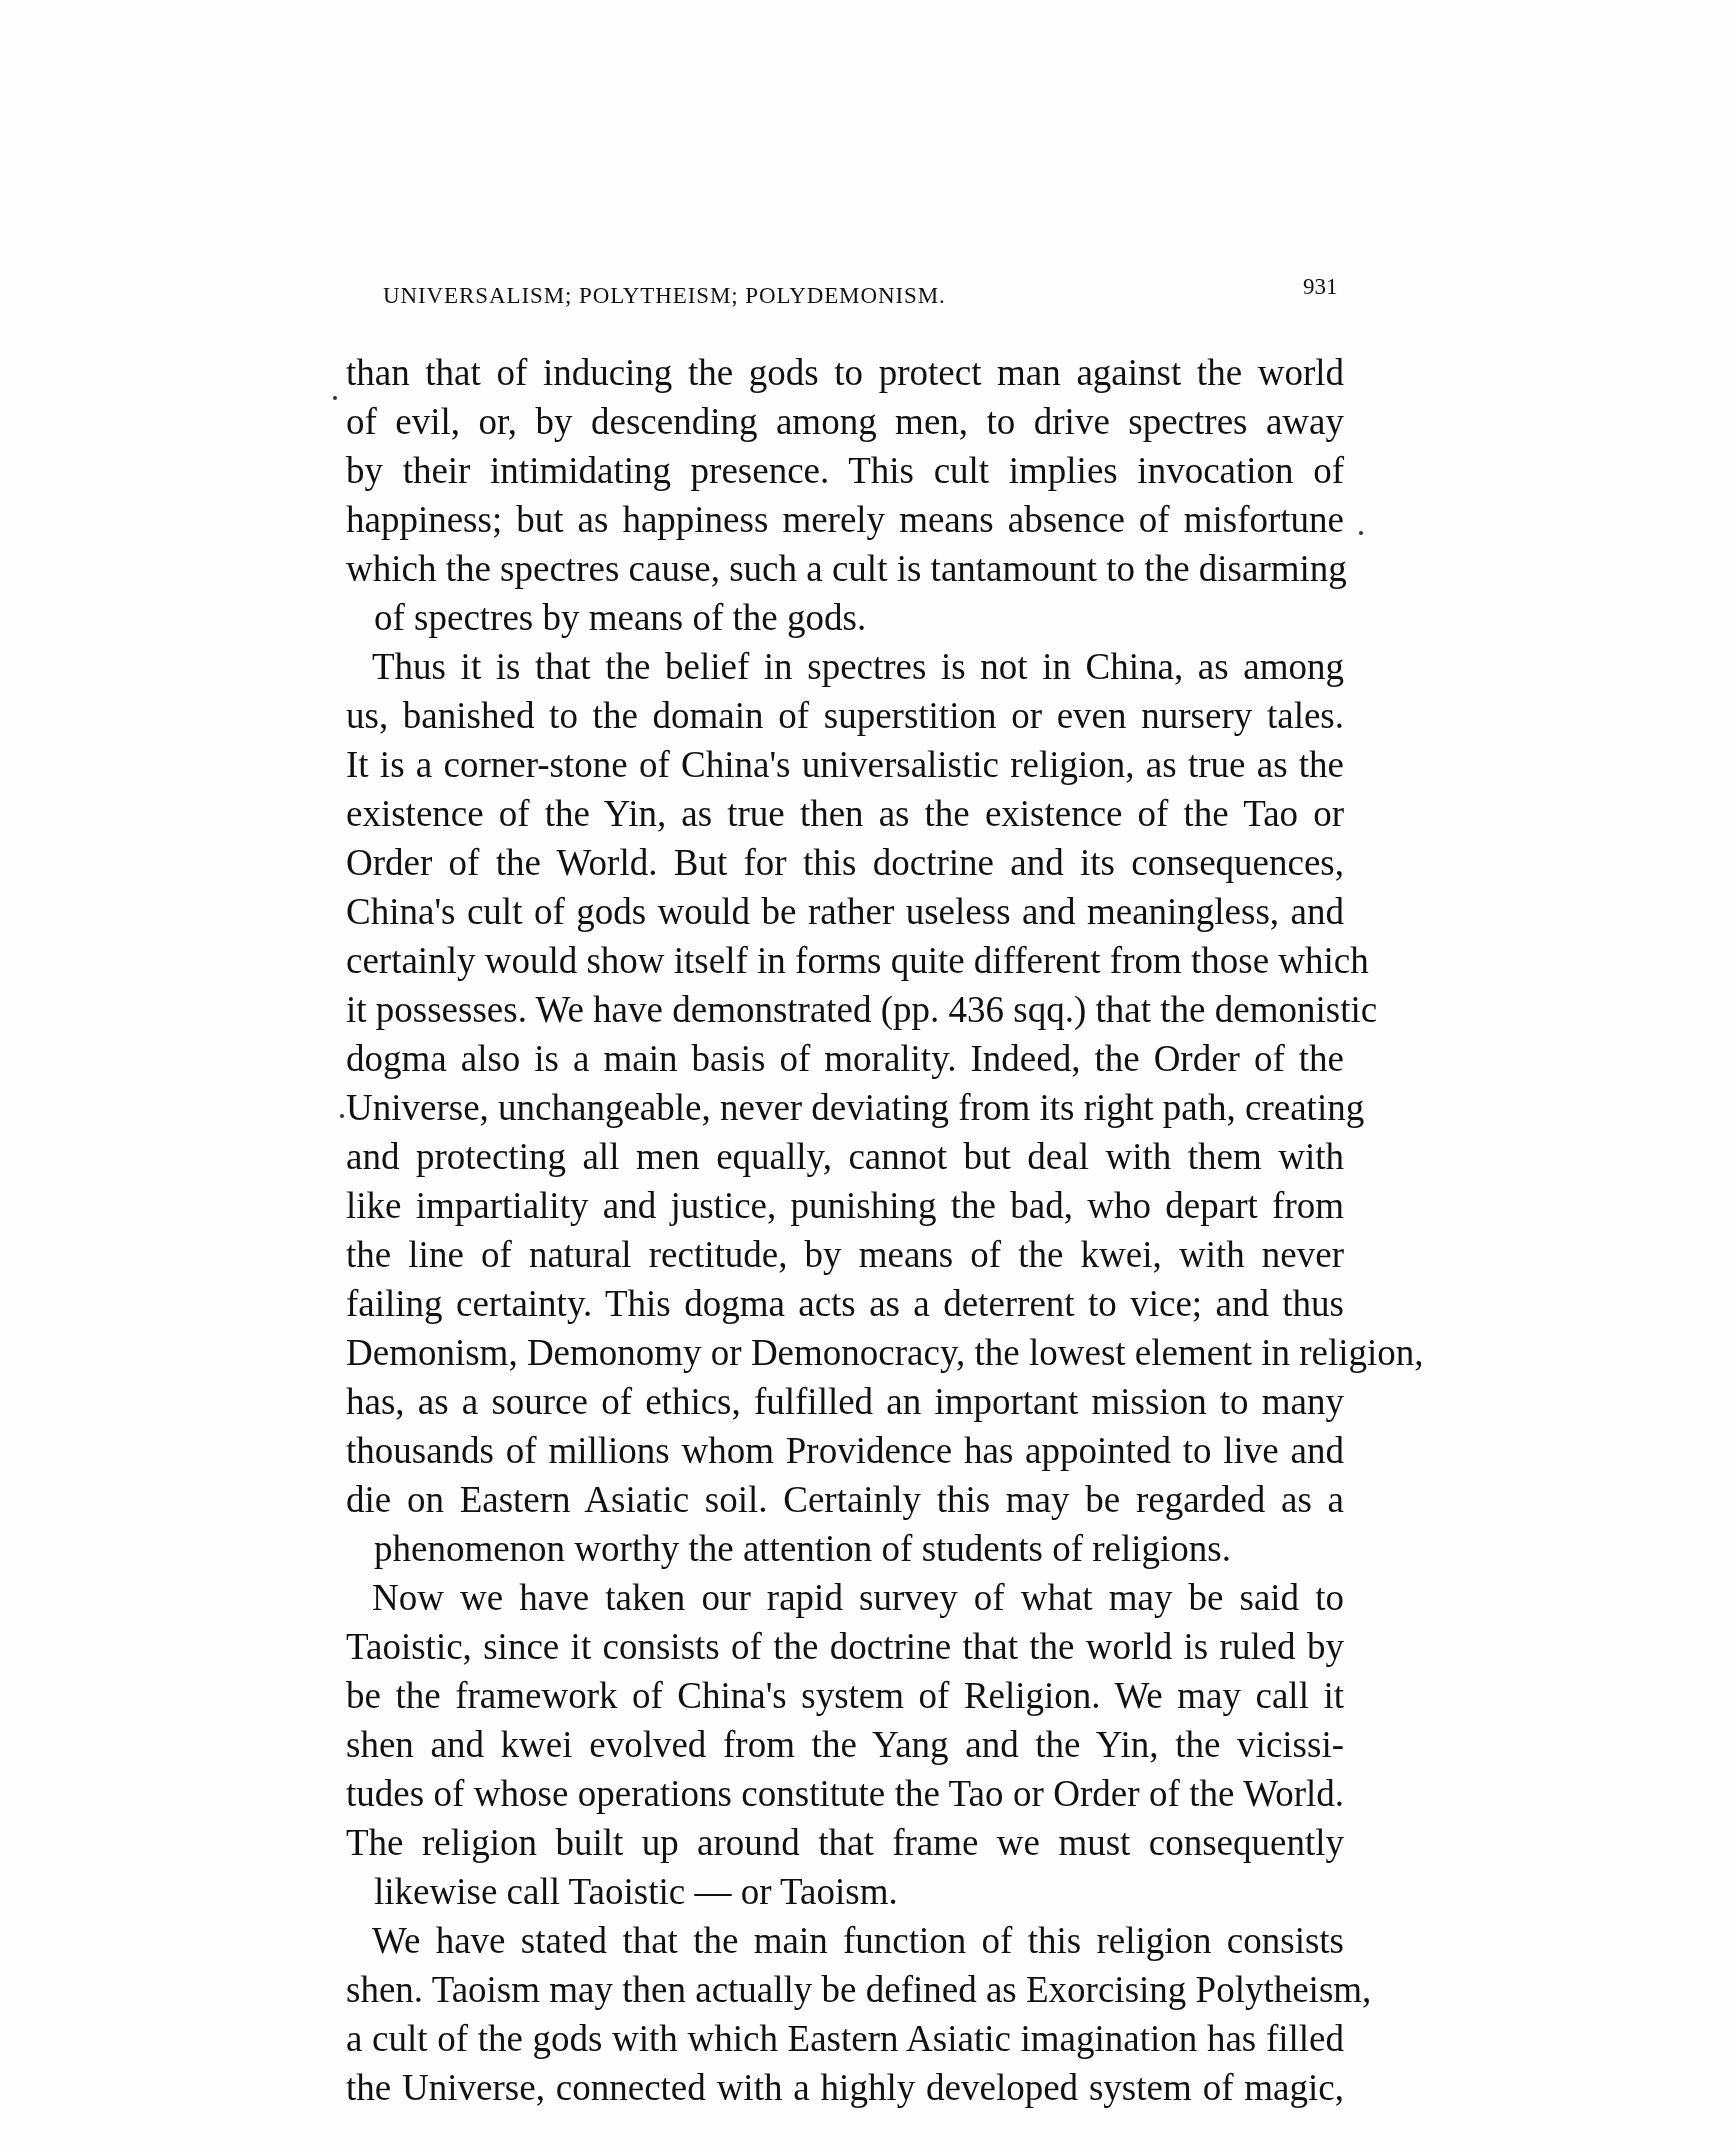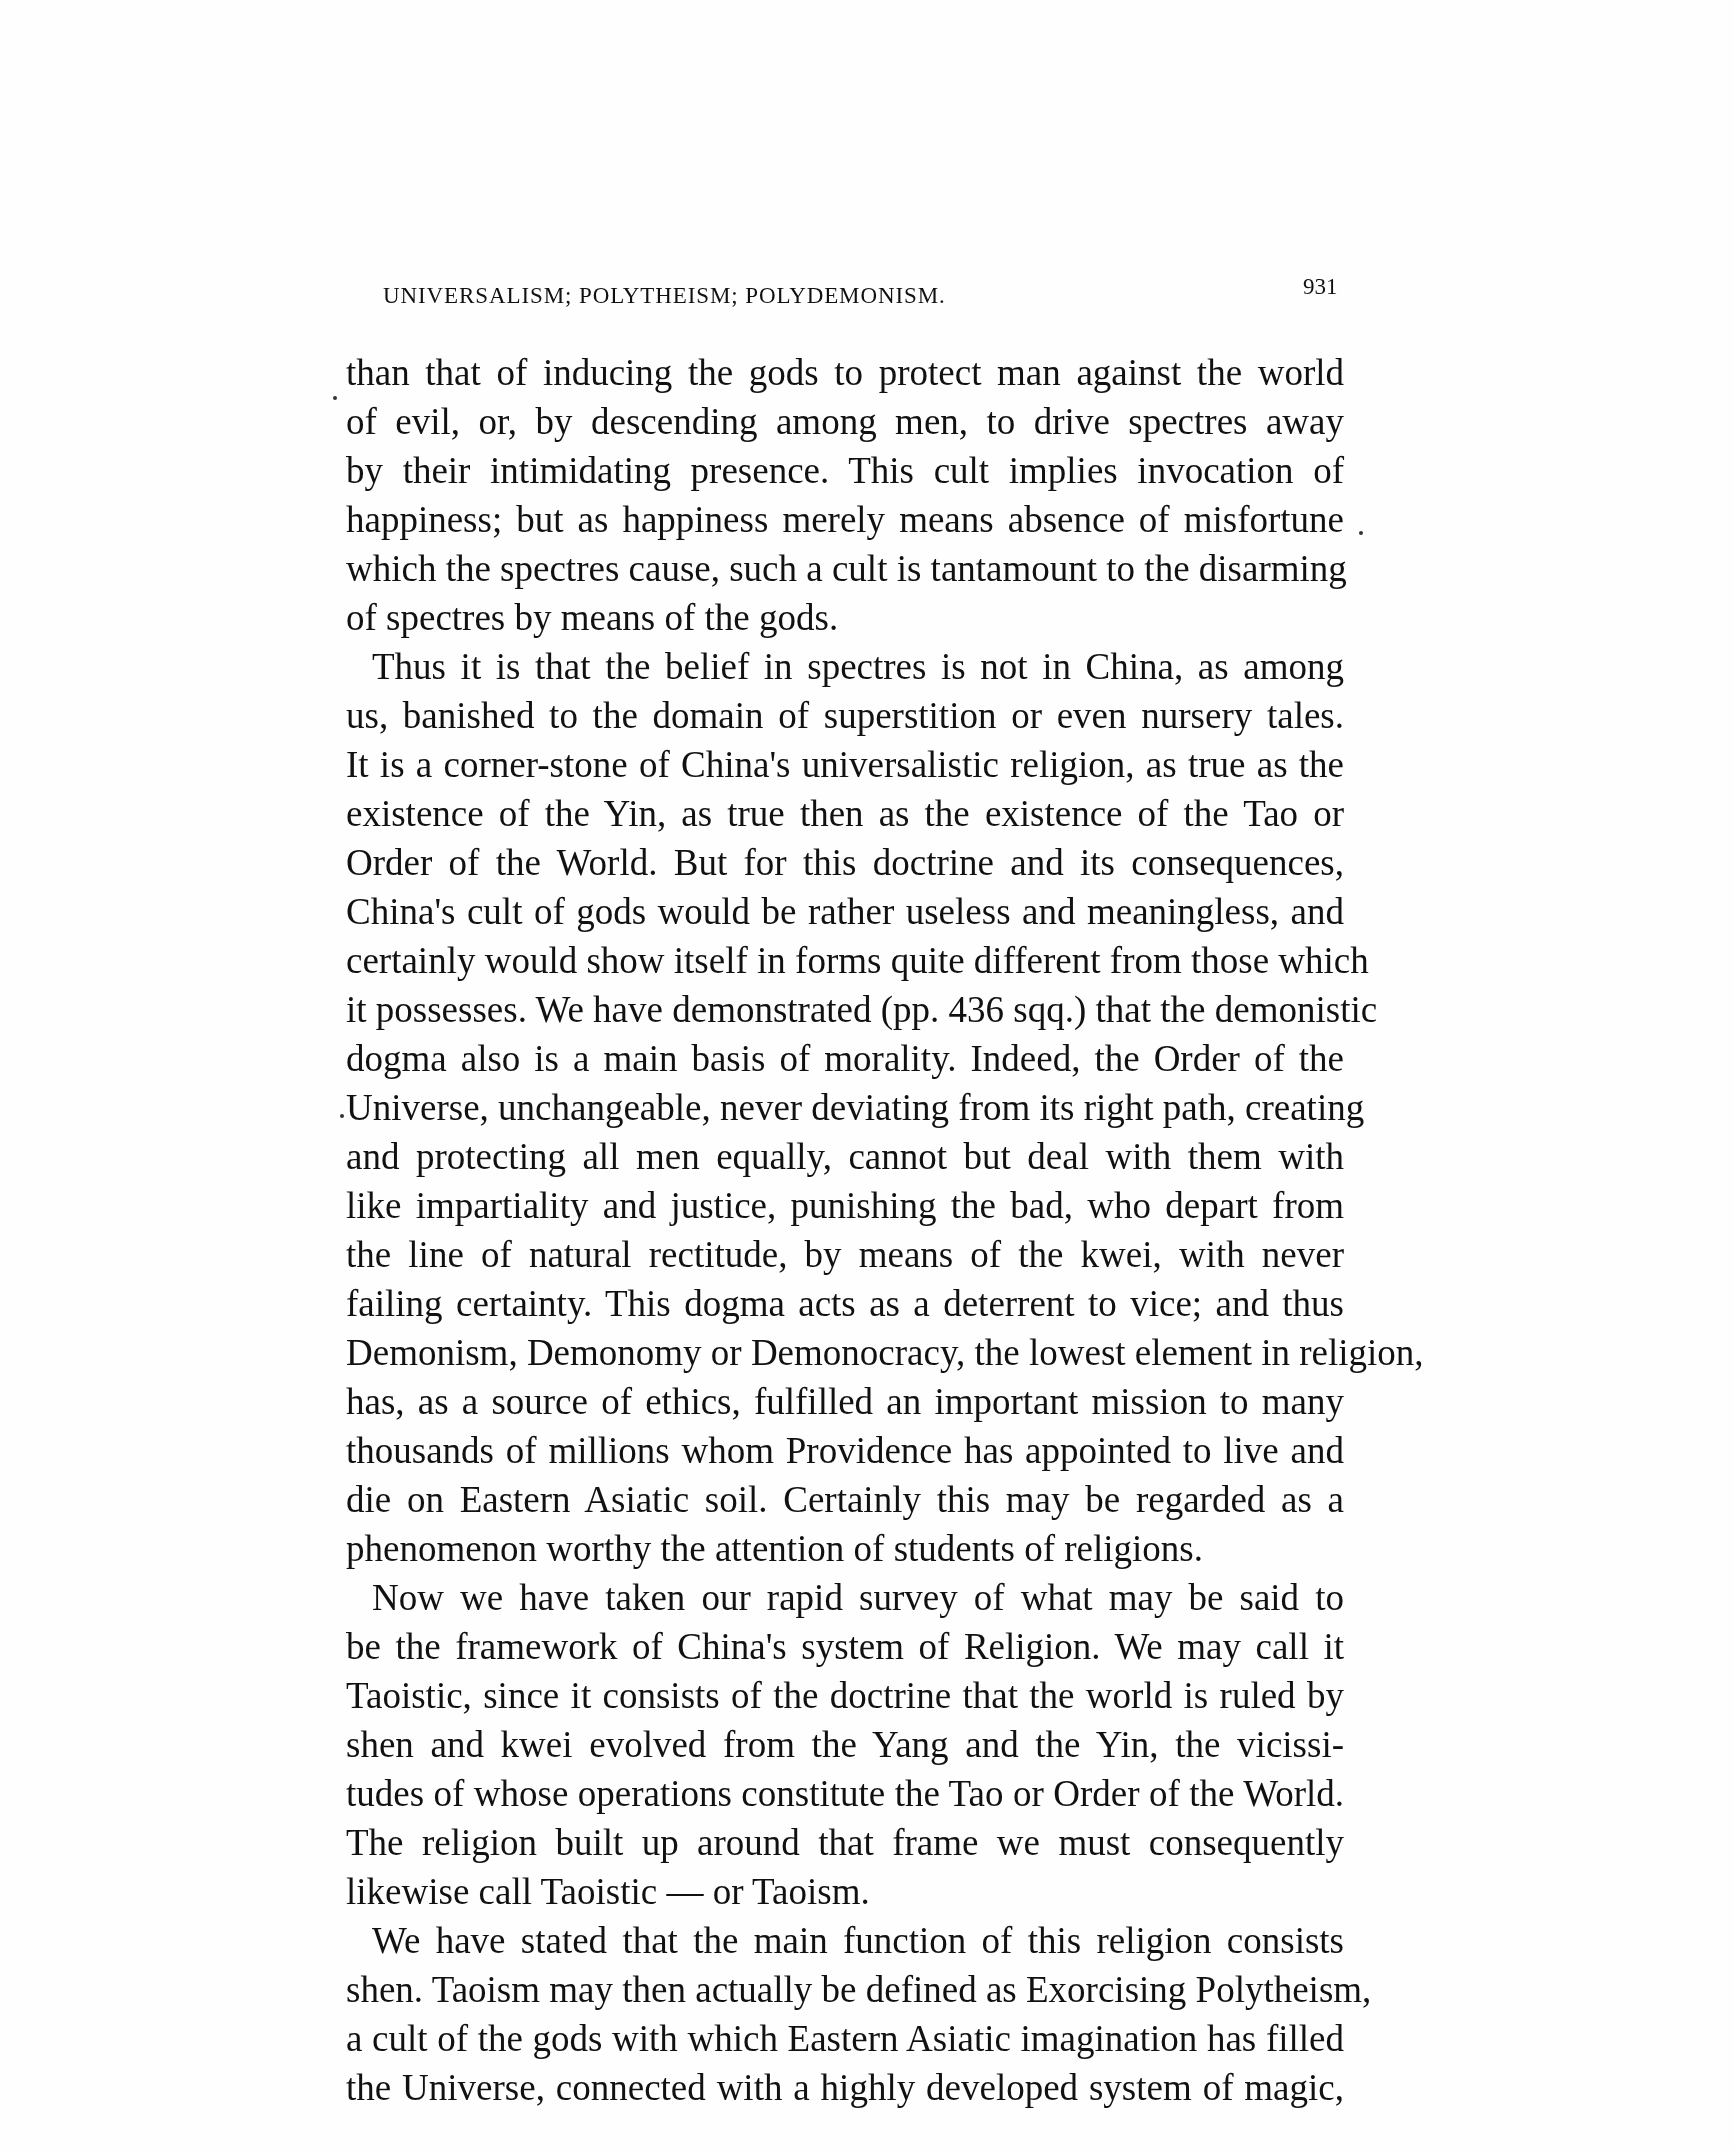--- a/index.html
+++ b/index.html
@@ -22,21 +22,21 @@
   }
   .body-text {
     position: absolute; left: 346px; top: 348px; width: 998px;
     font-family: "Liberation Serif", serif;
     font-size: 37px; line-height: 49px;
   }
   .line {
     display: block; height: 49px; white-space: nowrap;
     text-align: justify; text-align-last: justify;
   }
-  .line.last { text-align-last: left; }
+  .line.last { text-align-last: left; margin-left: 28px; }
   .line.indent { padding-left: 26px; }
   .margin-mark {
     position: absolute; width: 4.3px; height: 4.3px; background: #333; border-radius: 50%;
   }
 </style>
 </head>
 <body>
 
 <div class="page">
   <div class="running-head">
@@ -69,22 +69,22 @@
         <span class="line">the line of natural rectitude, by means of the kwei, with never</span>
         <span class="line">failing certainty. This dogma acts as a deterrent to vice; and thus</span>
         <span class="line">Demonism, Demonomy or Demonocracy, the lowest element in religion,</span>
         <span class="line">has, as a source of ethics, fulfilled an important mission to many</span>
         <span class="line">thousands of millions whom Providence has appointed to live and</span>
         <span class="line">die on Eastern Asiatic soil. Certainly this may be regarded as a</span>
         <span class="line last">phenomenon worthy the attention of students of religions.</span>
       </div>
       <div>
         <span class="line indent">Now we have taken our rapid survey of what may be said to</span>
+        <span class="line">Taoistic, since it consists of the doctrine that the world is ruled by</span>
         <span class="line">be the framework of China's system of Religion. We may call it</span>
-        <span class="line">Taoistic, since it consists of the doctrine that the world is ruled by</span>
         <span class="line">shen and kwei evolved from the Yang and the Yin, the vicissi-</span>
         <span class="line">tudes of whose operations constitute the Tao or Order of the World.</span>
         <span class="line">The religion built up around that frame we must consequently</span>
         <span class="line last">likewise call Taoistic — or Taoism.</span>
       </div>
       <div>
         <span class="line indent">We have stated that the main function of this religion consists</span>
         <span class="line">shen. Taoism may then actually be defined as Exorcising Polytheism,</span>
         <span class="line">a cult of the gods with which Eastern Asiatic imagination has filled</span>
         <span class="line">the Universe, connected with a highly developed system of magic,</span>

